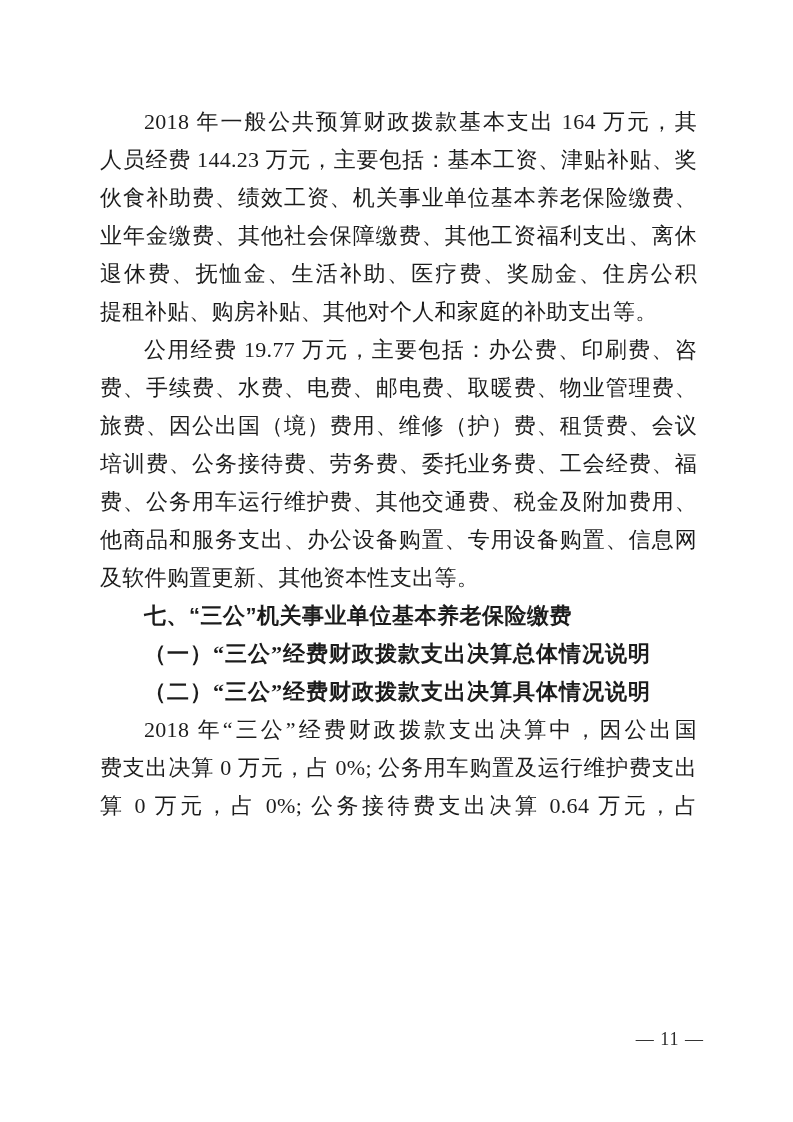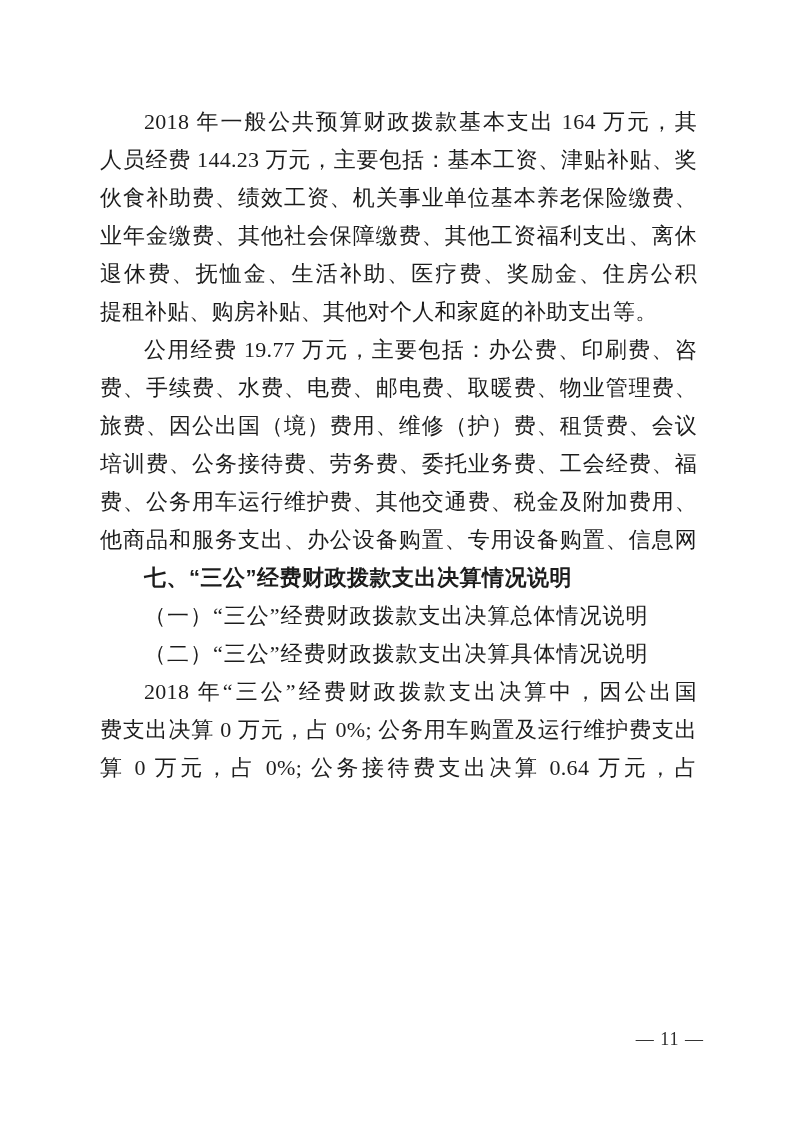--- a/index.html
+++ b/index.html
@@ -36,21 +36,21 @@
   
   .h-hei {
     font-family: "Liberation Sans", "DejaVu Sans", sans-serif;
     font-weight: 700;
     text-align: left; text-align-last: left;
     text-indent: 44px;
     letter-spacing: 0.5px;
   }
   
   .h-kai {
-    font-weight: 400;
+    font-weight: 700;
     text-align: center; text-align-last: left;
     text-indent: 44px;
     letter-spacing: 1px;
   }
   .pagenum {
     position: absolute;
     top: 1024px;
     left: 596px;
     width: 108px;
     height: 30px;
@@ -71,21 +71,22 @@
     <div class="line">伙食补助费、绩效工资、机关事业单位基本养老保险缴费、职</div>
     <div class="line">业年金缴费、其他社会保障缴费、其他工资福利支出、离休费、</div>
     <div class="line">退休费、抚恤金、生活补助、医疗费、奖励金、住房公积金、</div>
     <div class="line pend">提租补贴、购房补贴、其他对个人和家庭的补助支出等。</div>
     <div class="line indent">公用经费 19.77 万元，主要包括：办公费、印刷费、咨询</div>
     <div class="line">费、手续费、水费、电费、邮电费、取暖费、物业管理费、差</div>
     <div class="line">旅费、因公出国（境）费用、维修（护）费、租赁费、会议费、</div>
     <div class="line">培训费、公务接待费、劳务费、委托业务费、工会经费、福利</div>
     <div class="line">费、公务用车运行维护费、其他交通费、税金及附加费用、其</div>
     <div class="line">他商品和服务支出、办公设备购置、专用设备购置、信息网络</div>
-    <div class="line h-hei">七、“三公”经费财政拨款支出决算情况说明</div>
+    <div class="line pend">及软件购置更新、其他资本性支出等。</div>
+    <div class="line h-hei">七、“三公”机关事业单位基本养老保险缴费</div>
     <div class="line h-kai">（一）“三公”经费财政拨款支出决算总体情况说明</div>
     <div class="line h-kai">（二）“三公”经费财政拨款支出决算具体情况说明</div>
     <div class="line indent">2018 年“三公”经费财政拨款支出决算中，因公出国（境）</div>
     <div class="line">费支出决算 0 万元，占 0%; 公务用车购置及运行维护费支出决</div>
     <div class="line">算 0 万元，占 0%; 公务接待费支出决算 0.64 万元，占 100%。</div>
   </div>
 
   <div class="pagenum">— 11 —</div>
 </div>
 

